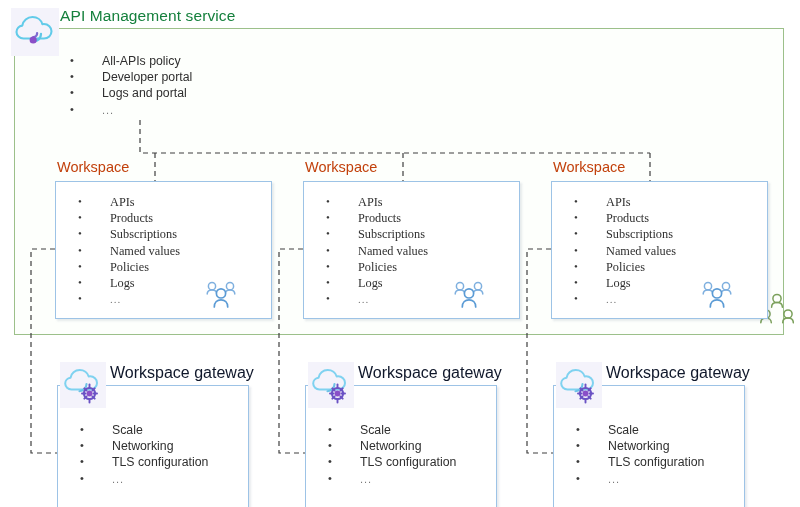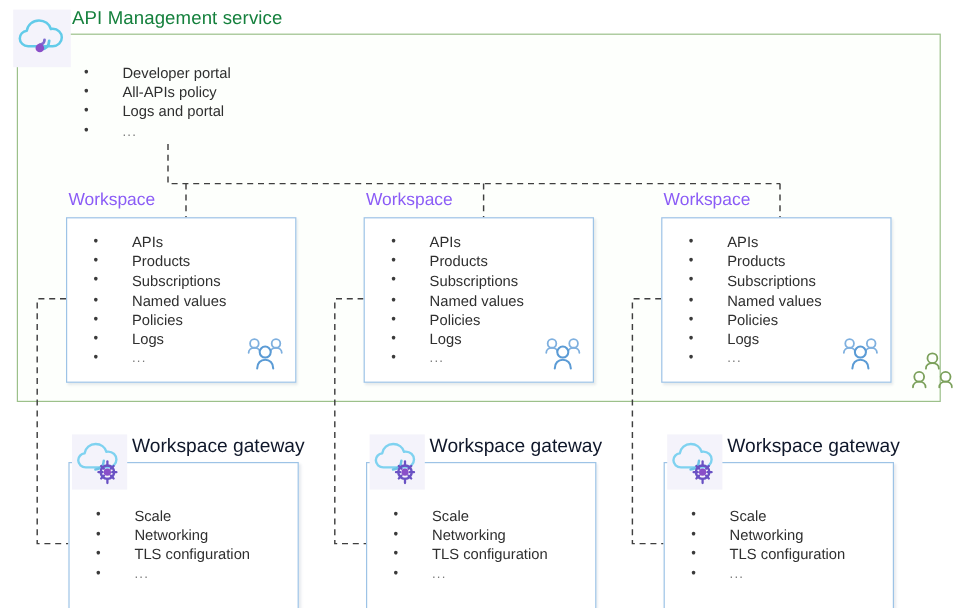--- a/index.html
+++ b/index.html
@@ -116,32 +116,33 @@
   
   .service-list {
     left: 70px;
     top: 53px;
   }
 
   
   .ws-label {
     position: absolute;
     font-size: 14.5px;
-    color: #8b5cf6;
+    color: #c2410c;
     white-space: nowrap;
   }
 
   .ws-box {
     position: absolute;
-    width: 192px;
+    width: 217px;
     height: 138px;
     border: 1px solid #9dc3e6;
     background: #ffffff;
     box-sizing: border-box;
     box-shadow: 1.5px 1.5px 2px rgba(120,140,160,0.18);
+    font-family: Liberation Serif, serif;
   }
 
   .ws-list {
     left: 22px;
     top: 12px;
   }
 
   
   .gw-label {
     position: absolute;
@@ -196,22 +197,22 @@
     <path d="M12.5,30.5 C8.6,30.5 5.5,27.6 5.5,24.0 C5.5,20.7 8.0,18.0 11.3,17.6
              C12.0,12.7 16.3,9.0 21.5,9.0 C26.2,9.0 30.2,12.0 31.4,16.2
              C31.9,16.1 32.4,16.05 32.9,16.05 C37.2,16.05 40.5,19.3 40.5,23.3
              C40.5,27.3 37.2,30.5 32.9,30.5 Z" fill="none" stroke="#62CBE9" stroke-width="2.1" stroke-linejoin="round"></path>
     <path d="M30.0,26.0 C30.0,30.0 26.9,33.2 23.0,33.2" fill="none" stroke="#5FC6E6" stroke-width="2.3" stroke-linecap="round"></path>
     <path d="M26.1,25.2 C26.1,27.4 24.4,29.1 22.3,29.1" fill="none" stroke="#7E6BD0" stroke-width="2.3" stroke-linecap="round"></path>
     <circle cx="22.2" cy="32.0" r="3.6" fill="#8A4FC8"></circle>
   </svg>
 
   <ul class="bullet-list service-list">
+    <li>All-APIs policy</li>
     <li>Developer portal</li>
-    <li>All-APIs policy</li>
     <li>Logs and portal</li>
     <li class="ellipsis">...</li>
   </ul>
 
   <svg class="people-icon-green" viewBox="0 0 34 33">
     <circle cx="17" cy="5.5" r="4.1" fill="none" stroke="#7BA05B" stroke-width="1.5"></circle>
     <path d="M11.6,14.2 C11.6,11.3 14.0,9.6 17,9.6 C20.0,9.6 22.4,11.3 22.4,14.2" fill="none" stroke="#7BA05B" stroke-width="1.5" stroke-linecap="round"></path>
     <circle cx="6.0" cy="21.0" r="4.1" fill="none" stroke="#7BA05B" stroke-width="1.5"></circle>
     <path d="M0.8,29.8 C0.8,26.8 3.1,25.1 6.0,25.1 C9.0,25.1 11.3,26.8 11.3,29.8" fill="none" stroke="#7BA05B" stroke-width="1.5" stroke-linecap="round"></path>
     <circle cx="28.0" cy="21.0" r="4.1" fill="none" stroke="#7BA05B" stroke-width="1.5"></circle>

